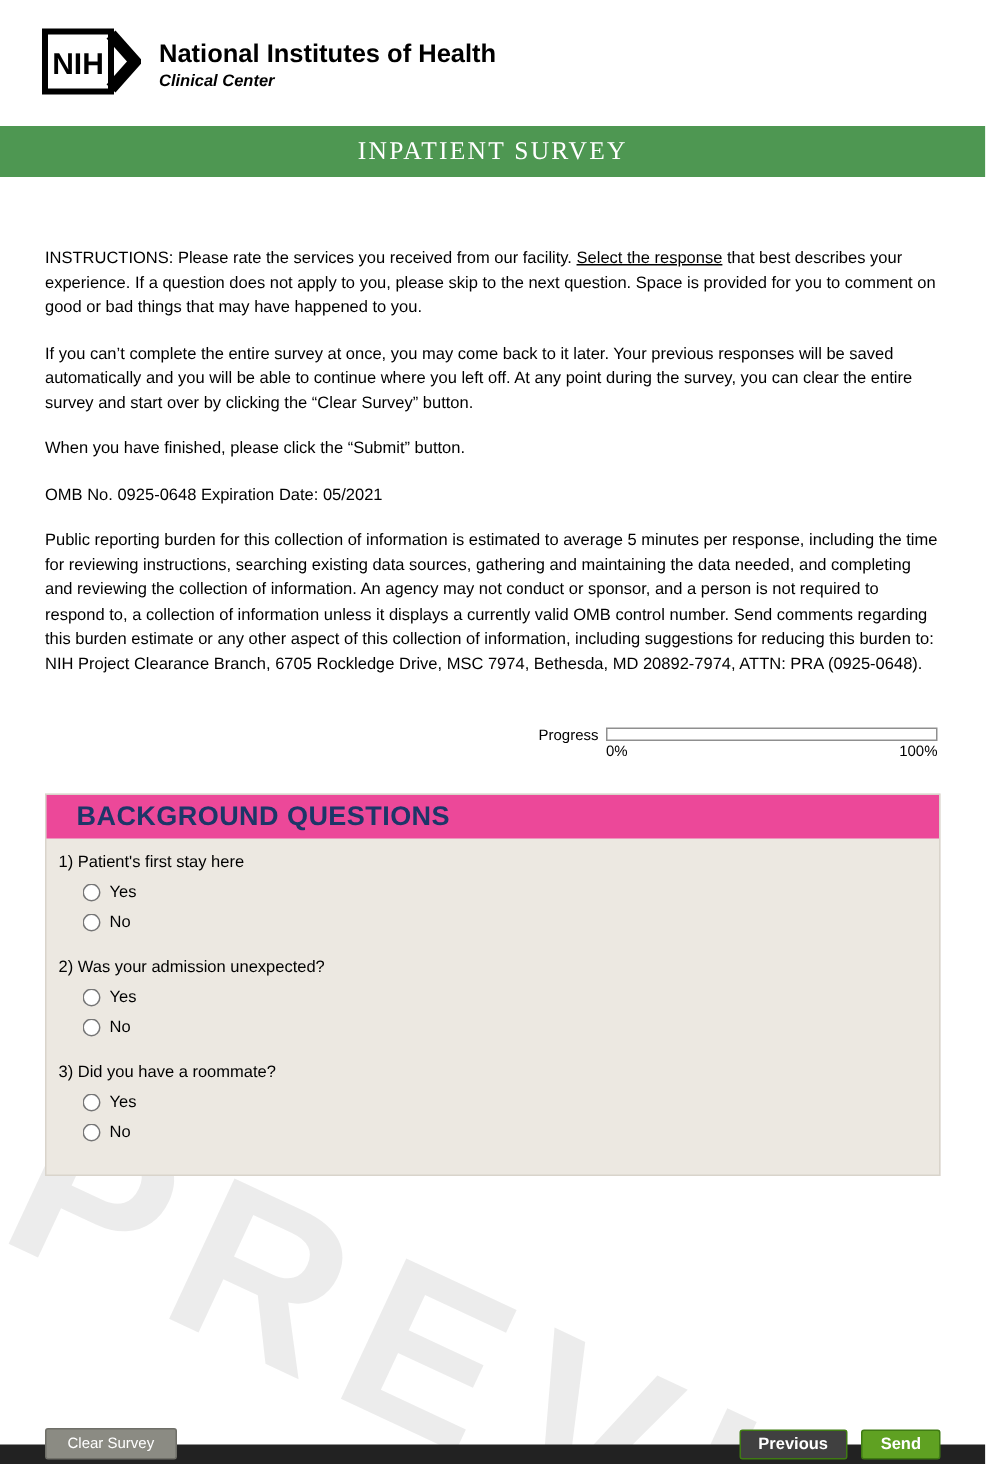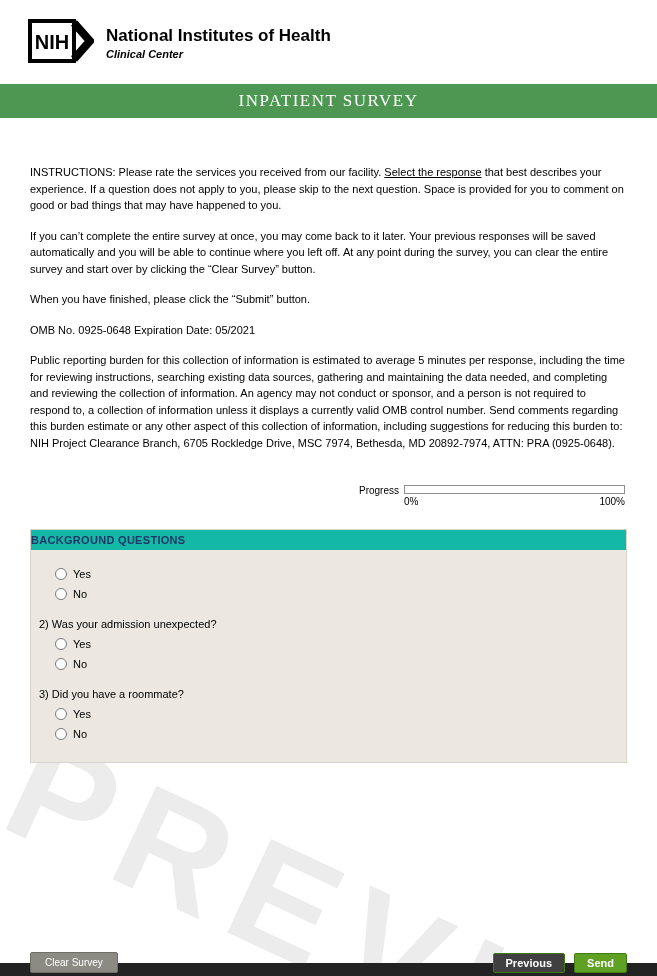--- a/index.html
+++ b/index.html
@@ -90,23 +90,23 @@
     margin-top: 2px;
   }
   
   .section {
     margin-top: 22px;
     background: #ece8e1;
     border: 1px solid #d9d4cb;
     padding-bottom: 14px;
   }
   .section-header {
-    background: #14b8a6;
-    padding: 4px 0;
-    font-size: 11px;
+    background: #ec4899;
+    padding: 4px 20px;
+    font-size: 18px;
     font-weight: bold;
     color: #1d3668;
     letter-spacing: 0.3px;
   }
   .question { padding: 10px 10px 0 8px; }
   .q-text { font-size: 11px; margin-bottom: 4px; }
   .option {
     display: flex;
     align-items: center;
     gap: 6px;
@@ -228,20 +228,21 @@
             <span>100%</span>
           </span>
         </span>
       </div>
     </div>
 
     <div class="section">
       <div class="section-header">BACKGROUND QUESTIONS</div>
 
       <div class="question">
+        <div class="q-text">1) Patient's first stay here</div>
         <label class="option">
           <input type="radio" name="q1" style="">
           <span>Yes</span>
         </label>
         <label class="option">
           <input type="radio" name="q1" style="">
           <span>No</span>
         </label>
       </div>
 

